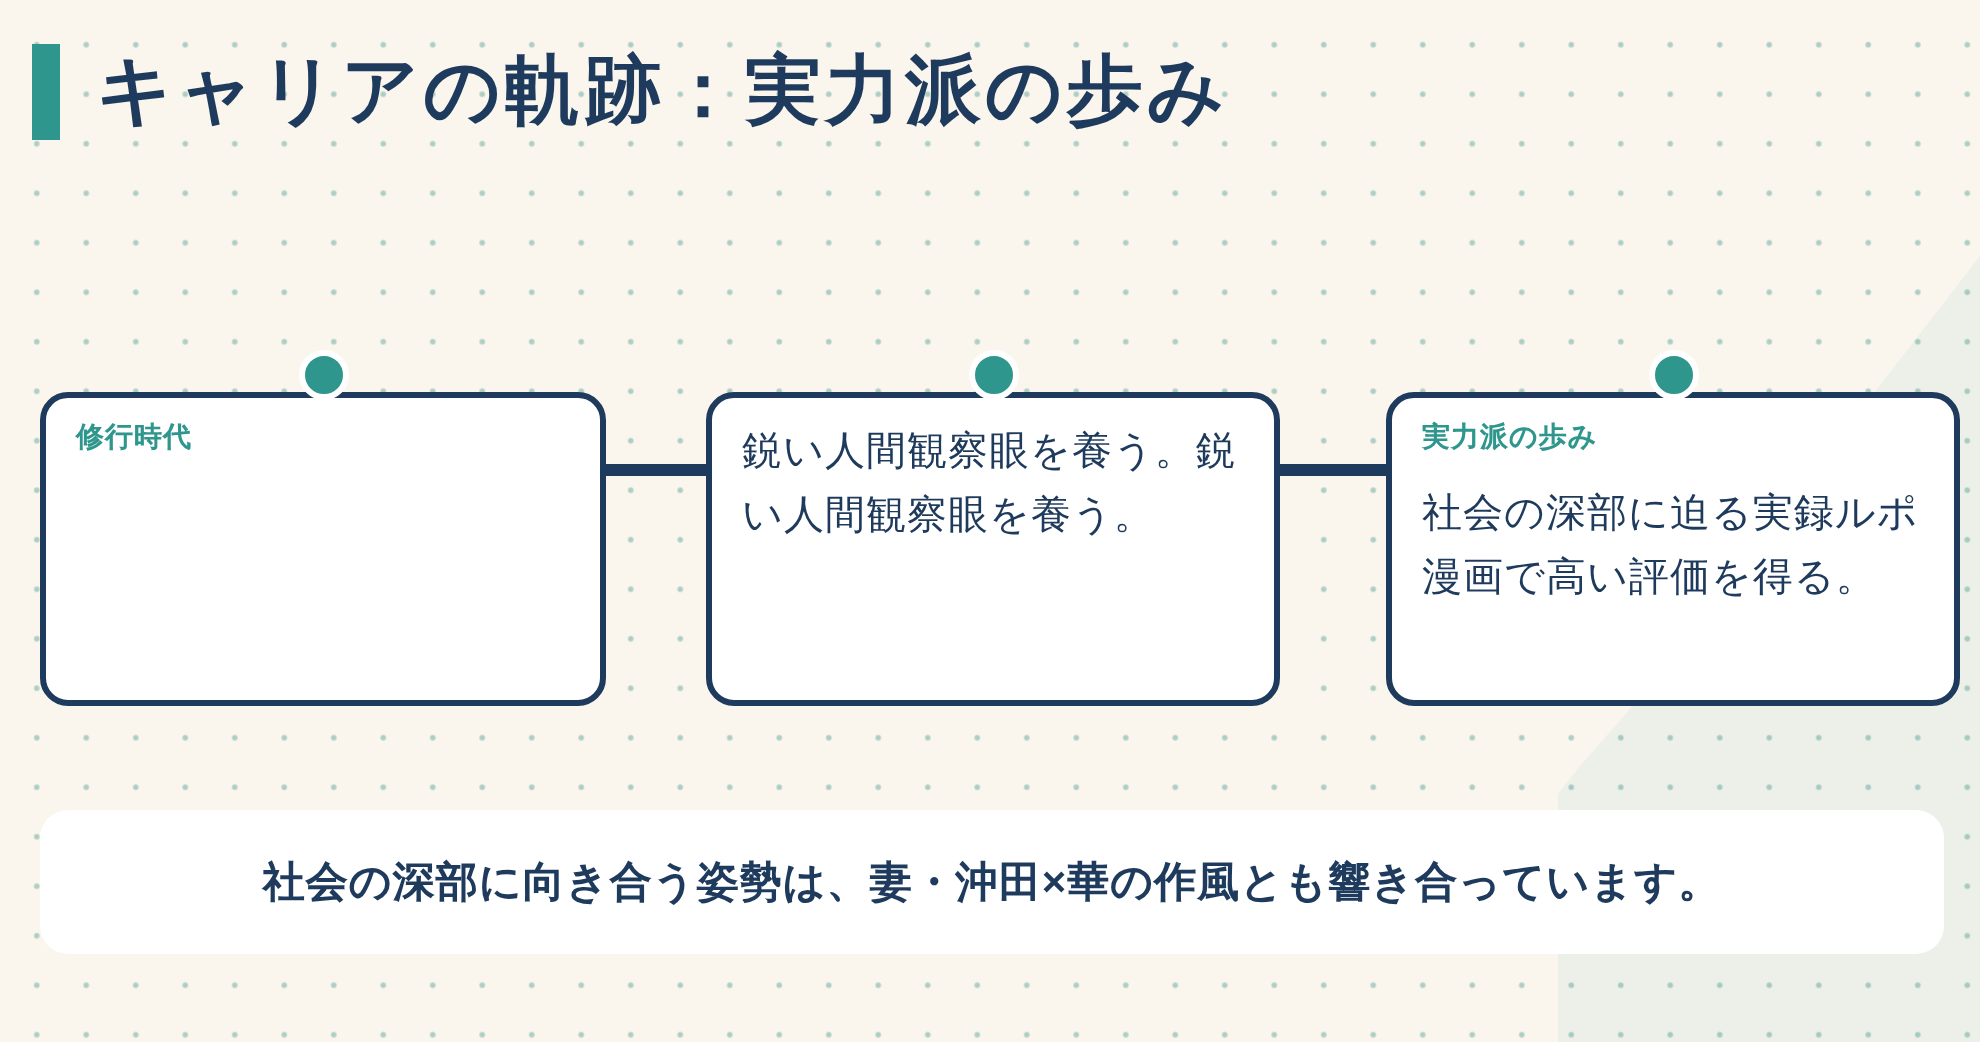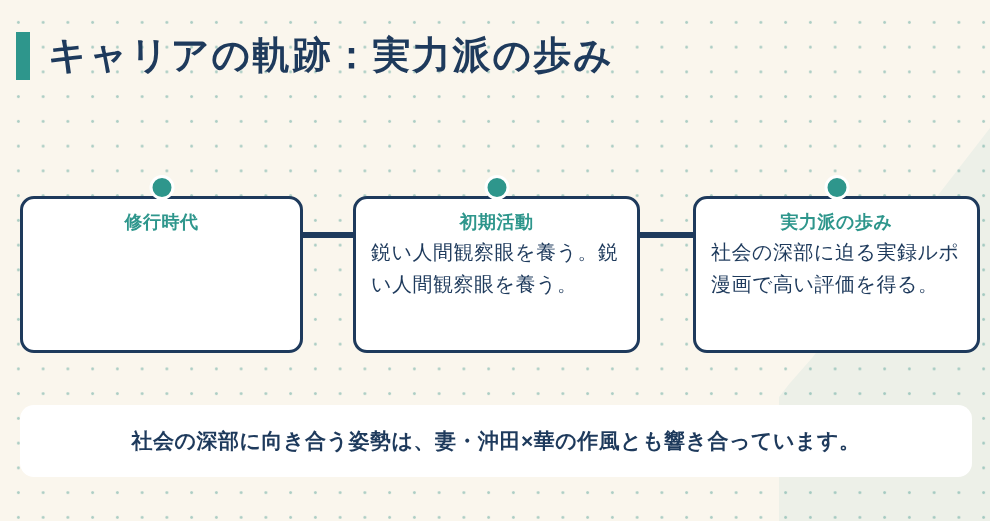--- a/index.html
+++ b/index.html
@@ -22,21 +22,21 @@
   
   .dot-grid {
     position: absolute; inset: 0; z-index: 1; pointer-events: none;
     background-image: radial-gradient(circle, var(--dot_grid, rgba(47,140,130,0.38)) 1px, transparent 1.8px);
     background-size: 24.75px 24.75px;
     background-position: 6px 10px;
   }
 
   
   .header {
-    position: absolute; left: 16px; top: 30px;
+    position: absolute; left: 16px; top: 20px;
     display: flex; align-items: center; z-index: 2;
   }
   .accent-bar { width: 14px; height: 48px; background: var(--teal, #2e968c); }
   .page-title {
     margin: 0 0 0 18px;
     font-size: 38px; font-weight: bold;
     letter-spacing: 2px;
     color: var(--navy, #1e3a5c);
     white-space: nowrap;
   }
@@ -66,25 +66,24 @@
   .milestone-dot {
     position: absolute; top: -24px; left: 50%;
     transform: translateX(-50%);
     width: 19px; height: 19px;
     background: var(--teal, #2e968c);
     border: 3px solid #ffffff;
     border-radius: 50%;
   }
 
   .card-label {
-    font-size: 18px; font-weight: bold;
+    font-size: 14px; font-weight: bold;
     color: var(--teal, #2e968c);
-    margin-bottom: 2px;
+    margin-bottom: 13px;
     letter-spacing: 0.5px;
-    text-align: center;
   }
   .card-desc {
     font-size: 20px;
     color: var(--navy, #1e3a5c);
     line-height: 1.62;
     letter-spacing: 0.5px;
   }
 
   
   .note-banner {
@@ -115,21 +114,20 @@
 
 <div class="connector-line"></div>
 
 <div class="card card-1">
   <div class="milestone-dot"></div>
   <div class="card-label">修行時代</div>
 </div>
 
 <div class="card card-2">
   <div class="milestone-dot"></div>
-  <div class="card-label">初期活動</div>
   <div class="card-desc">鋭い人間観察眼を養う。鋭い人間観察眼を養う。</div>
 </div>
 
 <div class="card card-3">
   <div class="milestone-dot"></div>
   <div class="card-label">実力派の歩み</div>
   <div class="card-desc">社会の深部に迫る実録ルポ漫画で高い評価を得る。</div>
 </div>
 
 <div class="note-banner">

